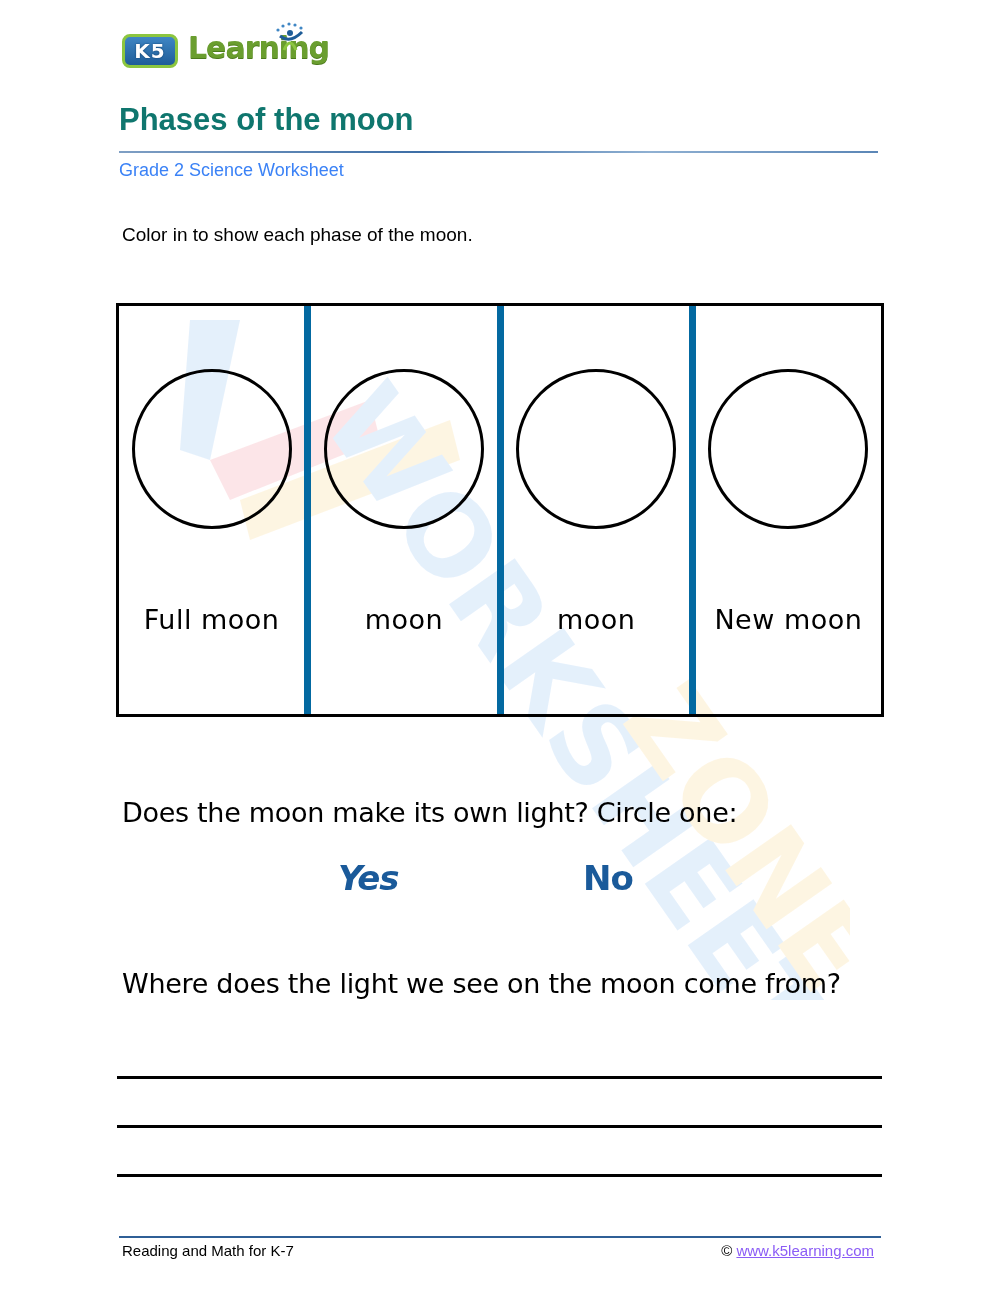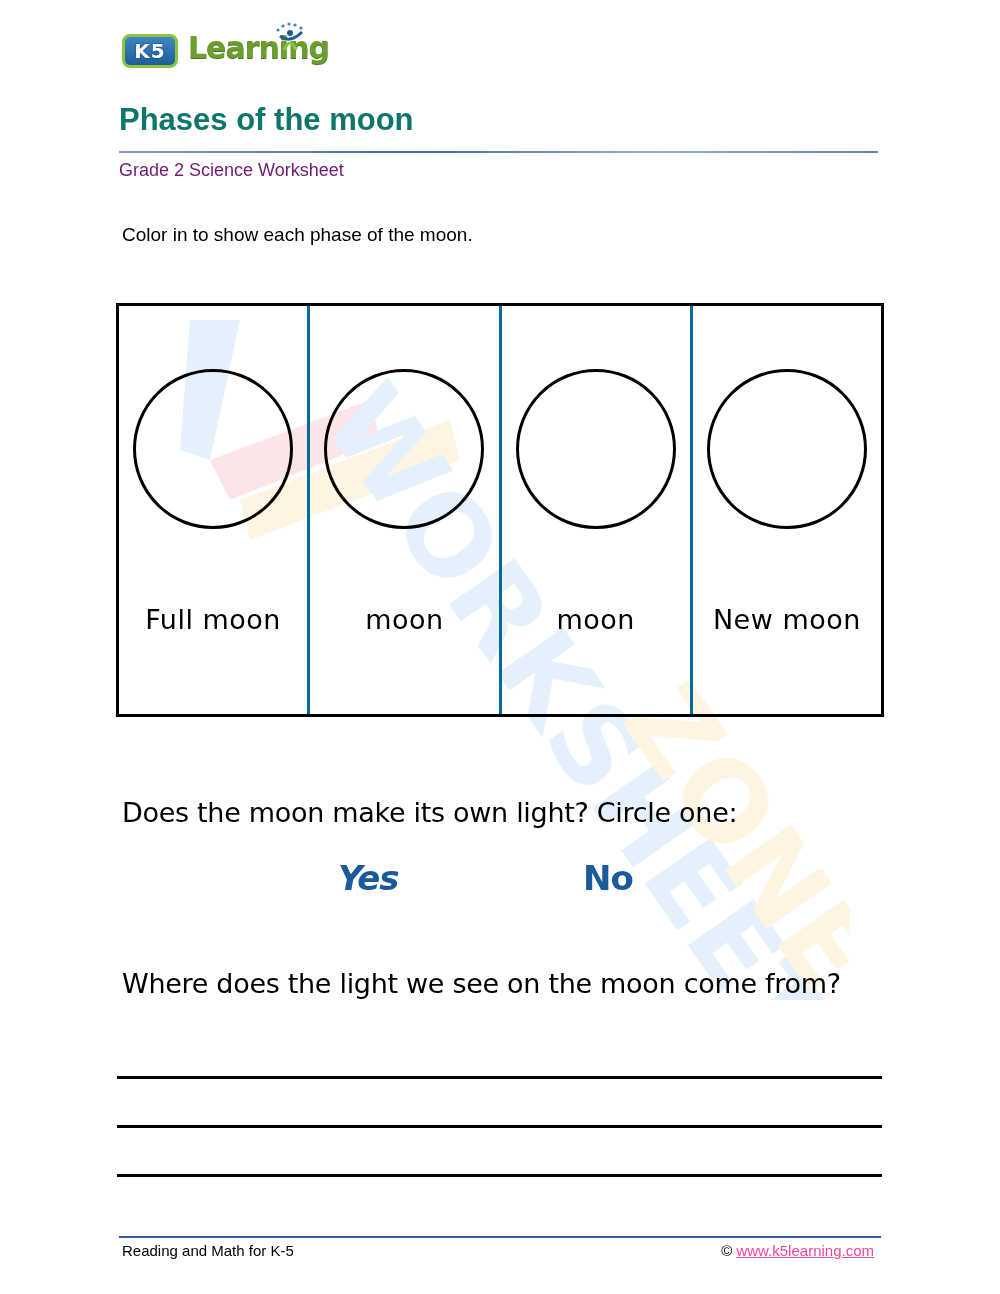--- a/index.html
+++ b/index.html
@@ -54,39 +54,39 @@
       left: 119px; top: 102px;
       font-size: 31px; font-weight: bold;
       color: #0f766e;
     }
     .title-rule {
       left: 119px; top: 151px; width: 759px; height: 2px;
       background: linear-gradient(90deg, #7f9fc4, #3d6ea6 40%, #8fb0d2 70%, #5b86b6);
     }
     .subtitle {
       left: 119px; top: 160px;
-      font-size: 18px; color: #701a75;
+      font-size: 18px; color: #3b82f6;
     }
 
     .instruction {
       left: 122px; top: 224px;
       font-size: 19px; color: #000;
     }
 
     
     .moon-table {
       left: 116px; top: 303px; width: 768px; height: 414px;
       border: 3px solid #000;
       box-sizing: border-box;
       display: flex;
     }
     .moon-cell {
       flex: 1;
       position: relative;
-      border-right: 3px solid #0369a1;
+      border-right: 7px solid #0369a1;
     }
     .moon-cell:last-child { border-right: none; }
     .moon-circle {
       position: absolute;
       left: 50%; top: 63px;
       width: 160px; height: 160px;
       margin-left: -80px;
       border: 3px solid #000;
       border-radius: 50%;
       box-sizing: border-box;
@@ -142,21 +142,21 @@
     }
     .footer-left {
       left: 122px; top: 1242px;
       font-size: 15px; color: #000;
     }
     .footer-right {
       right: 126px; top: 1242px;
       font-size: 15px; color: #000;
     }
     .footer-link {
-      color: #ec4899;
+      color: #8b5cf6;
       text-decoration: underline;
       cursor: pointer;
     }
   </style>
 </head>
 <body>
 
 <svg class="abs watermark" viewBox="0 0 700 700">
   <path d="M40 20 L90 20 L60 160 L30 150 Z" fill="#2e8ae6"></path>
   <path d="M60 160 L220 100 L230 140 L80 200 Z" fill="#e8324a"></path>
@@ -218,17 +218,17 @@
 <div class="abs question q1">Does the moon make its own light? Circle one:</div>
 <div class="abs choice choice-yes">Yes</div>
 <div class="abs choice choice-no">No</div>
 
 <div class="abs question q2">Where does the light we see on the moon come from?</div>
 <div class="abs answer-line" style="top:1076px;"></div>
 <div class="abs answer-line" style="top:1125px;"></div>
 <div class="abs answer-line" style="top:1174px;"></div>
 
 <div class="abs footer-rule"></div>
-<div class="abs footer-left">Reading and Math for K-5</div>
+<div class="abs footer-left">Reading and Math for K-7</div>
 <div class="abs footer-right">
   <span>©</span>
   <span class="footer-link">www.k5learning.com</span>
 </div>
 
 </body></html>

